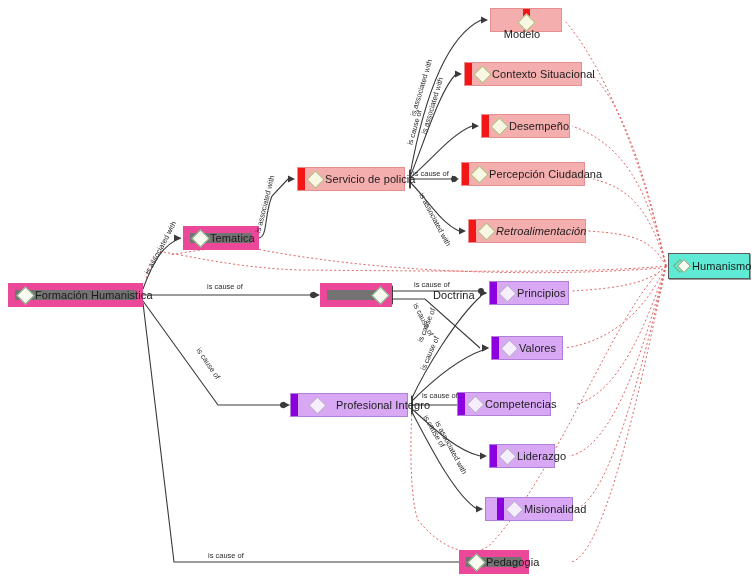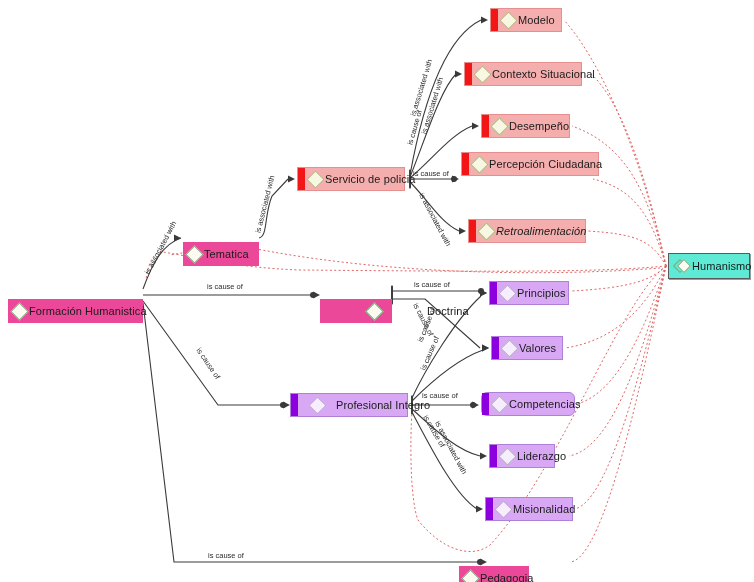--- a/index.html
+++ b/index.html
@@ -21,21 +21,21 @@
   .node.red{background:#f5aeae;border:1px solid #e78e8e;}
   .node.red .bar{background:#f21616;}
   .node.red .dia{border-color:#b2b27a;background:#f7f7e3;}
 
   
   .node.purple{background:#d9a8f5;border:1px solid #b07fd8;}
   .node.purple .bar{background:#8c00e0;}
   .node.purple .dia{border-color:#b9a0cf;background:#f6eefc;}
 
   
-  .node.plain{background:#ec4899;border:1px solid #ec4899;margin-top:16px;}
+  .node.plain{background:#737373;border:7px solid #ec4899;}
   .node.plain .bar{width:0;flex:0 0 0;}
 
   
   .node.root{background:#5eead4;border:1.5px solid #5a5a5a;height:26px;
              box-shadow:1px 1px 0 #9a9a9a;}
   .node.root .bar{width:0;flex:0 0 0;}
   .node.root .dia2{position:relative;flex:0 0 14px;width:14px;height:14px;margin:0 3px 0 6px;}
   .node.root .dia2::before,.node.root .dia2::after{content:"";position:absolute;
       transform:rotate(45deg);box-sizing:border-box;border:1.2px solid #7aa87a;}
   .node.root .dia2::before{left:0;top:2px;width:10px;height:10px;}
@@ -133,36 +133,36 @@
       <div class="node plain" style="left: 459px; top: 550px; width: 70px;">
         <span class="bar"></span>
         <span class="dia"></span>
         <span class="lbl">Pedagogia</span>
       </div>
       <div class="node red" style="left: 297px; top: 167px; width: 108px;">
         <span class="bar"></span>
         <span class="dia"></span>
         <span class="lbl">Servicio de policia</span>
       </div>
-      <div class="node red" style="left: 490px; top: 8px; width: 72px;">
+      <div class="node red" style="left: 490px; top: 8px; width: 72px; flex-direction: column;">
         <span class="bar"></span>
         <span class="dia"></span>
         <span class="lbl">Modelo</span>
       </div>
       <div class="node red" style="left: 464px; top: 62px; width: 118px;">
         <span class="bar"></span>
         <span class="dia"></span>
         <span class="lbl">Contexto Situacional</span>
       </div>
       <div class="node red" style="left: 481px; top: 114px; width: 89px;">
         <span class="bar"></span>
         <span class="dia"></span>
         <span class="lbl">Desempeño</span>
       </div>
-      <div class="node red" style="left: 461px; top: 152px; width: 138px;">
+      <div class="node red" style="left: 461px; top: 162px; width: 124px;">
         <span class="bar"></span>
         <span class="dia"></span>
         <span class="lbl">Percepción Ciudadana</span>
       </div>
       <div class="node red" style="left: 468px; top: 219px; width: 118px; font-style: italic;">
         <span class="bar"></span>
         <span class="dia"></span>
         <span class="lbl">Retroalimentación</span>
       </div>
       <div class="node purple" style="left: 290px; top: 393px; width: 118px; gap: 9px;">
@@ -173,31 +173,31 @@
       <div class="node purple" style="left: 489px; top: 281px; width: 80px;">
         <span class="bar"></span>
         <span class="dia"></span>
         <span class="lbl">Principios</span>
       </div>
       <div class="node purple" style="left: 491px; top: 336px; width: 72px;">
         <span class="bar"></span>
         <span class="dia"></span>
         <span class="lbl">Valores</span>
       </div>
-      <div class="node purple" style="left: 481px; top: 392px; width: 94px; border-radius: 6px;">
+      <div class="node purple" style="left: 457px; top: 392px; width: 94px;">
         <span class="bar"></span>
         <span class="dia"></span>
         <span class="lbl">Competencias</span>
       </div>
       <div class="node purple" style="left: 489px; top: 444px; width: 66px;">
         <span class="bar"></span>
         <span class="dia"></span>
         <span class="lbl">Liderazgo</span>
       </div>
-      <div class="node purple" style="left: 485px; top: 497px; width: 88px;">
+      <div class="node purple" style="left: 485px; top: 497px; width: 88px; padding-left: 11px;">
         <span class="bar"></span>
         <span class="dia"></span>
         <span class="lbl">Misionalidad</span>
       </div>
       <div class="node root" style="left: 668px; top: 253px; width: 82px; height: 26px;">
         <span class="bar"></span>
         <span class="dia2"></span>
         <span class="lbl">Humanismo</span>
       </div>
     </div>

